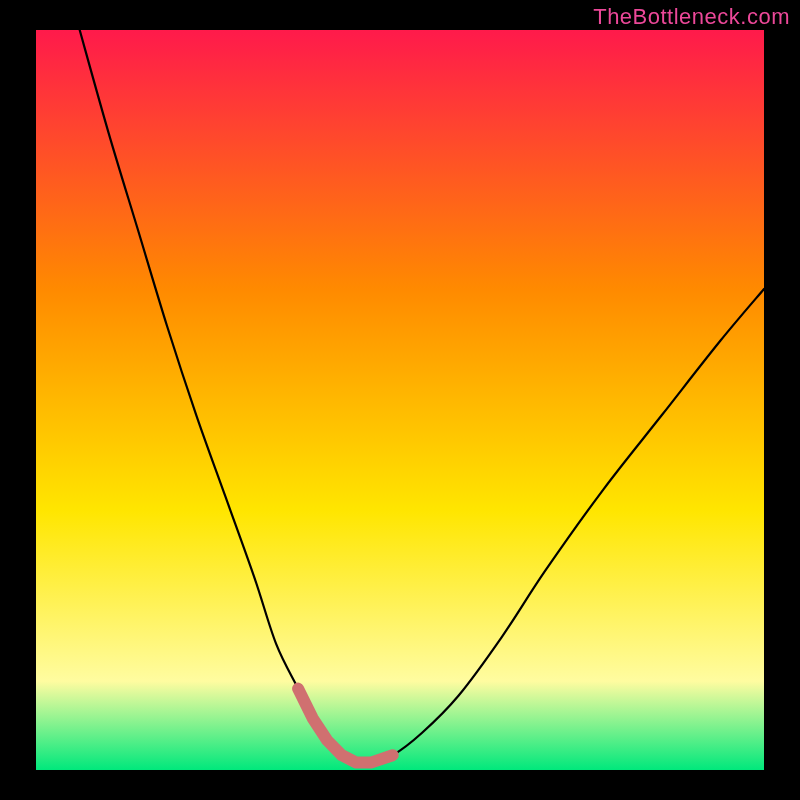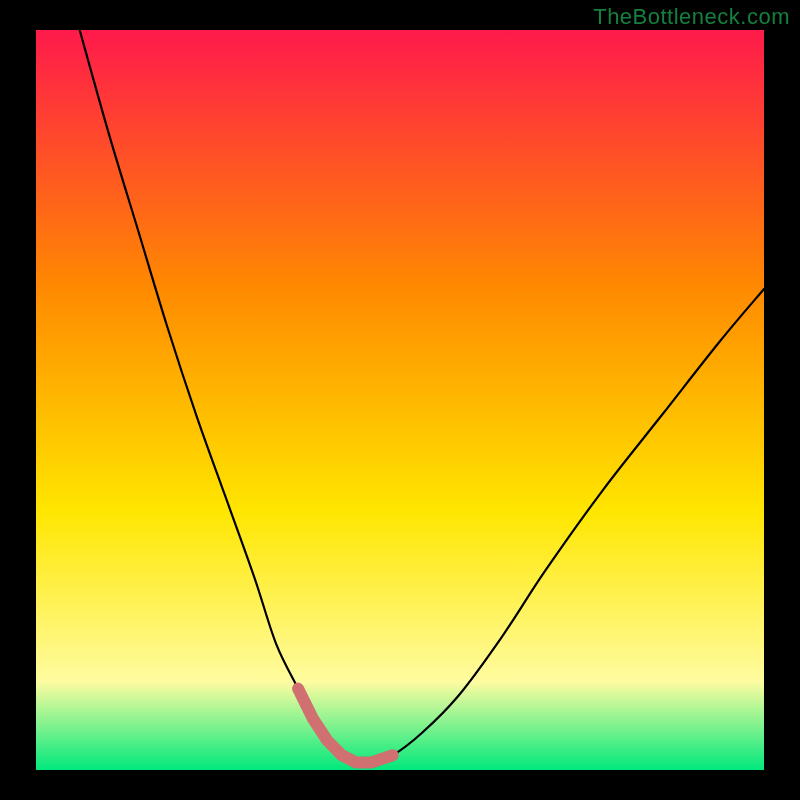--- a/index.html
+++ b/index.html
@@ -14,21 +14,21 @@
   .frame {
     position: relative;
     width: 800px;
     height: 800px;
     background: #000;
   }
   .watermark {
     position: absolute;
     top: 4px;
     right: 10px;
-    color: #15803d;
+    color: #ec4899;
     font-size: 22px;
     font-weight: 500;
     letter-spacing: 0.5px;
     user-select: none;
   }
   .plot {
     position: absolute;
     left: 36px;
     top: 30px;
     width: 728px;

